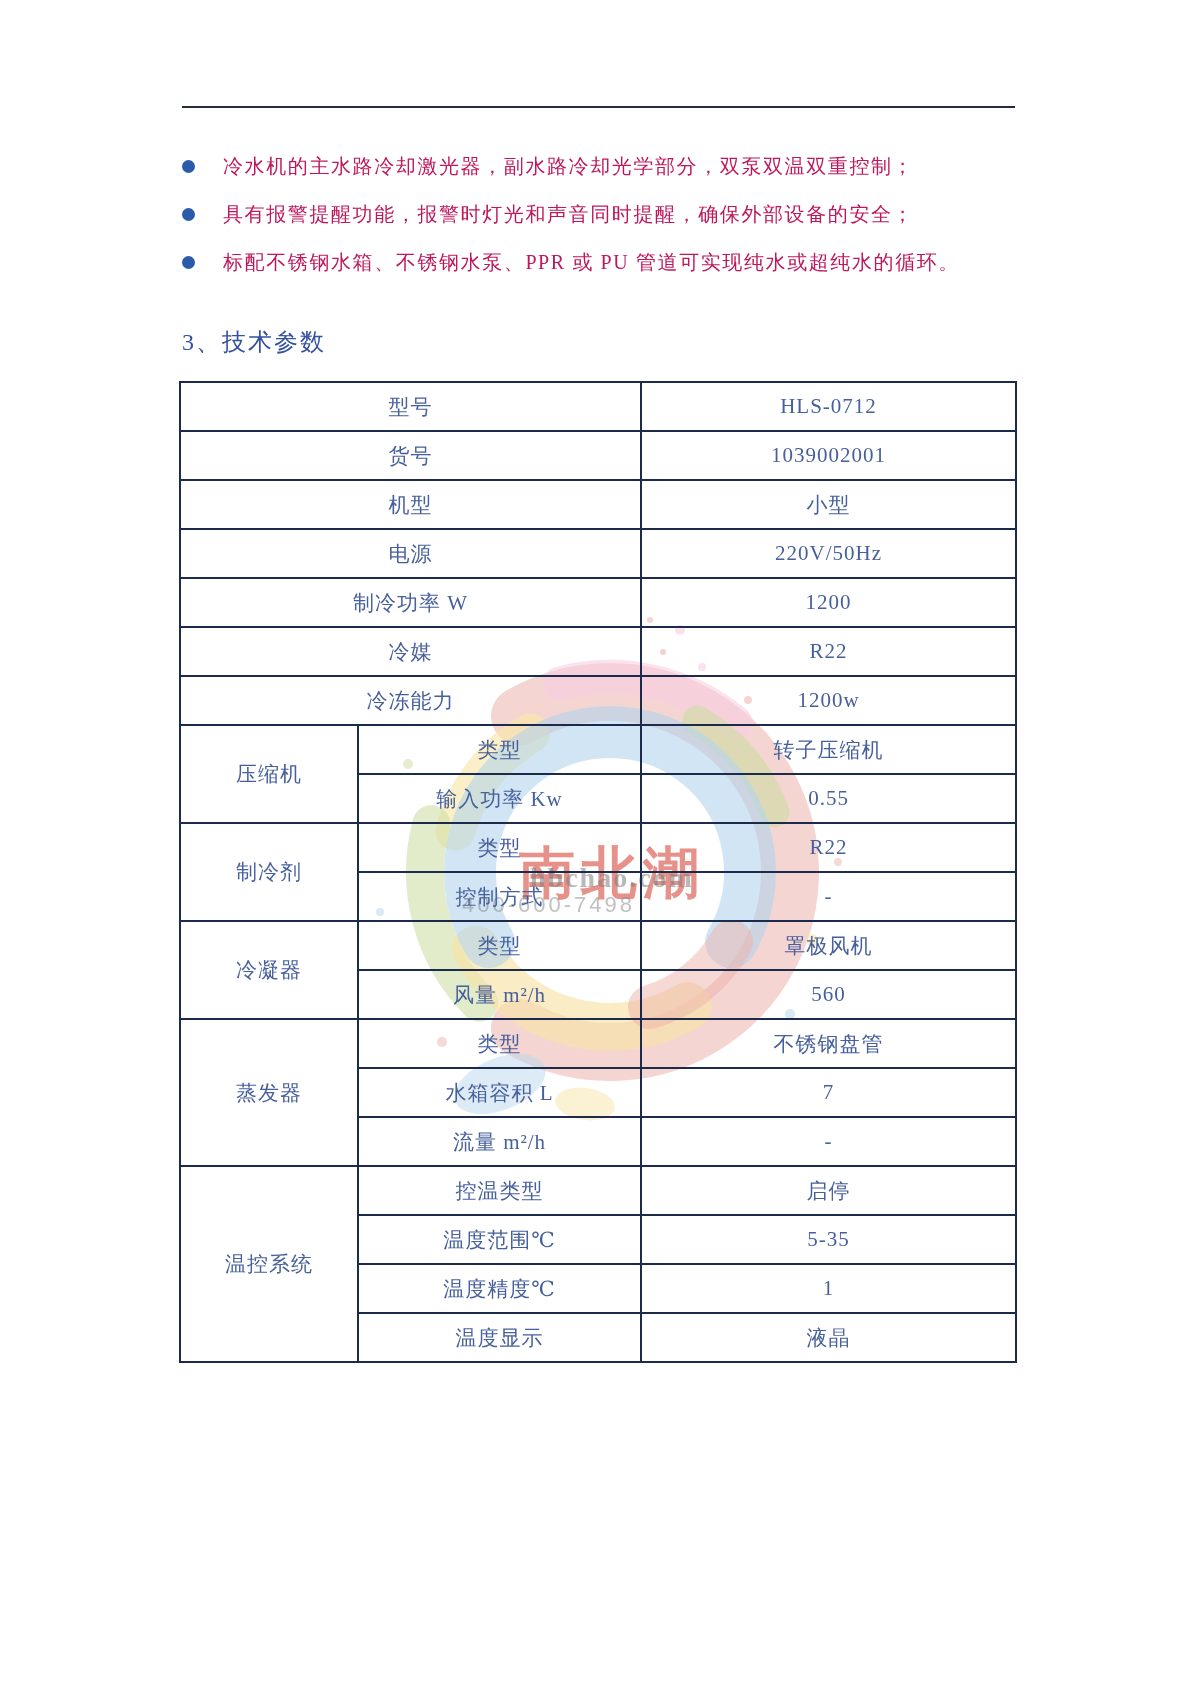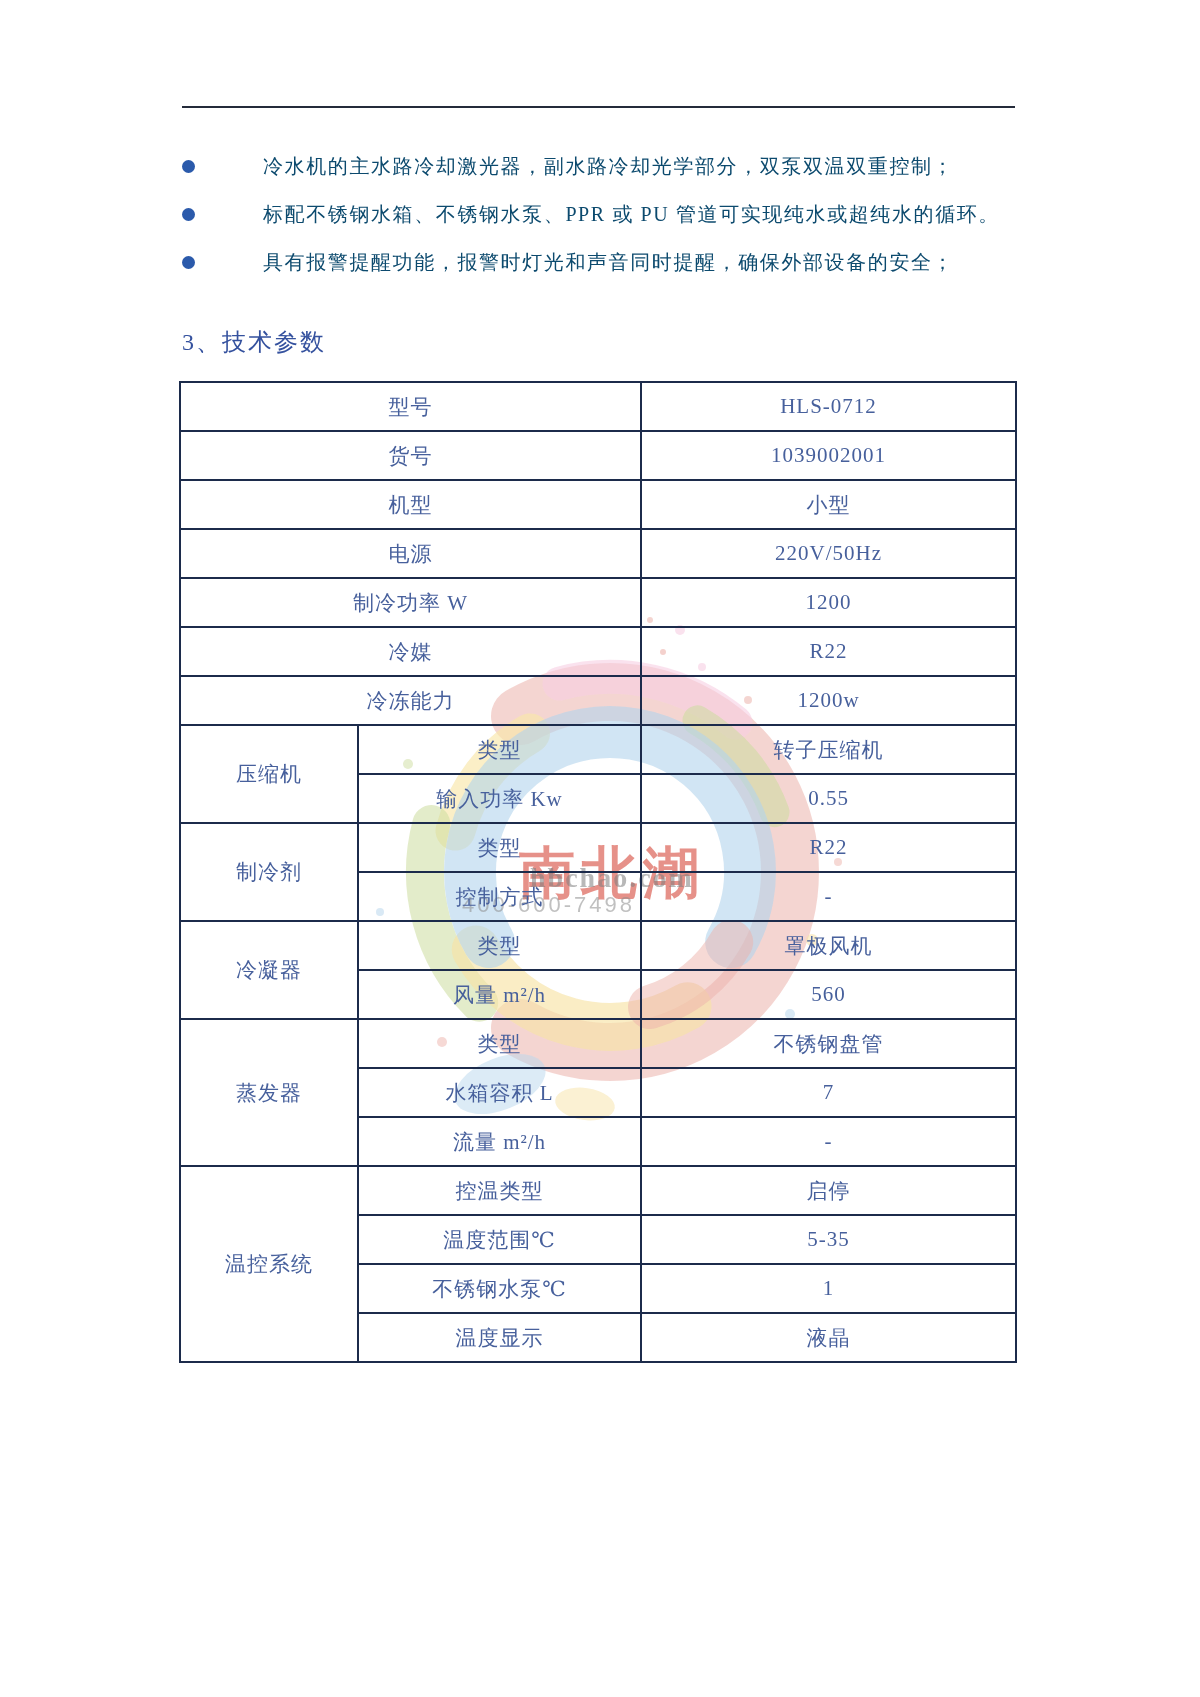--- a/index.html
+++ b/index.html
@@ -19,21 +19,21 @@
     position:absolute;left:182px;top:153px;width:840px;
   }
   .bullet-row{
     display:flex;align-items:center;height:27px;margin-bottom:21px;
   }
   .bullet-dot{
     width:13px;height:13px;border-radius:50%;
     background:#2b5aab;flex:0 0 13px;margin-right:28px;
   }
   .bullet-text{
-    color:#0c4a6e;font-size:20px;letter-spacing:1.6px;white-space:nowrap;margin-left:40px;
+    color:#be185d;font-size:20px;letter-spacing:1.6px;white-space:nowrap;
   }
   .section-heading{
     position:absolute;left:182px;top:326px;
     color:#34519e;font-size:24px;font-weight:normal;letter-spacing:2px;
   }
   
   .watermark{position:absolute;left:350px;top:612px;width:520px;height:520px;opacity:.55;z-index:1;}
   .wm-brand{
     position:absolute;left:462px;top:836px;width:300px;z-index:1;
     text-align:center;font-size:56px;font-weight:bold;
@@ -75,25 +75,25 @@
 
   <div class="top-rule"></div>
 
   <div class="bullet-list">
     <div class="bullet-row">
       <span class="bullet-dot"></span>
       <span class="bullet-text">冷水机的主水路冷却激光器，副水路冷却光学部分，双泵双温双重控制；</span>
     </div>
     <div class="bullet-row">
       <span class="bullet-dot"></span>
-      <span class="bullet-text">标配不锈钢水箱、不锈钢水泵、PPR 或 PU 管道可实现纯水或超纯水的循环。</span>
+      <span class="bullet-text">具有报警提醒功能，报警时灯光和声音同时提醒，确保外部设备的安全；</span>
     </div>
     <div class="bullet-row">
       <span class="bullet-dot"></span>
-      <span class="bullet-text">具有报警提醒功能，报警时灯光和声音同时提醒，确保外部设备的安全；</span>
+      <span class="bullet-text">标配不锈钢水箱、不锈钢水泵、PPR 或 PU 管道可实现纯水或超纯水的循环。</span>
     </div>
   </div>
 
   <div class="section-heading">3、技术参数</div>
 
   <svg class="watermark" viewBox="0 0 520 520">
     <g fill="none" stroke-linecap="round">
       <path d="M170 104.1 A180 180 0 1 1 170 415.9" stroke="#dd7468" stroke-width="58" opacity="0.55"></path>
       <path d="M209.5 71.6 A195 195 0 0 1 385.4 110.6" stroke="#f0a8cc" stroke-width="34" opacity="0.6"></path>
       <path d="M347.5 108.4 A175 175 0 0 1 424.5 200.1" stroke="#a3c050" stroke-width="30" opacity="0.55"></path>
@@ -201,21 +201,21 @@
         <tr>
           <td rowspan="4">温控系统</td>
           <td>控温类型</td>
           <td>启停</td>
         </tr>
         <tr>
           <td>温度范围℃</td>
           <td>5-35</td>
         </tr>
         <tr>
-          <td>不锈钢水泵℃</td>
+          <td>温度精度℃</td>
           <td>1</td>
         </tr>
         <tr>
           <td>温度显示</td>
           <td>液晶</td>
         </tr>
       </tbody>
   </table>
 
 </div>

